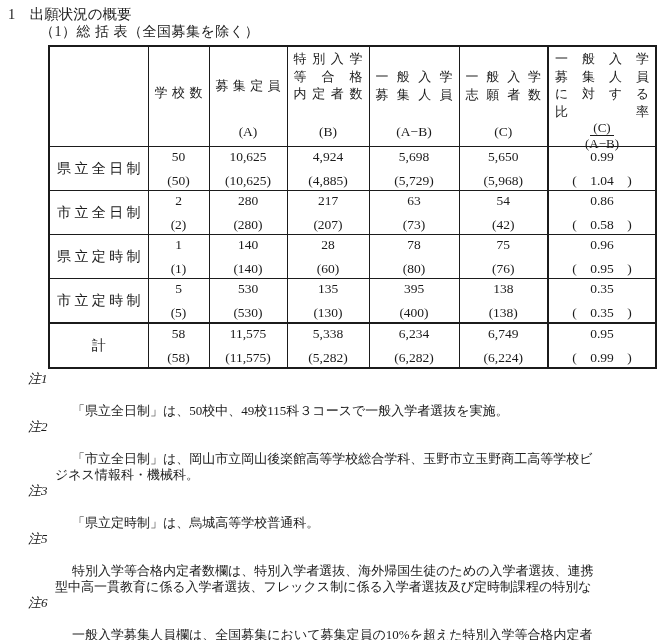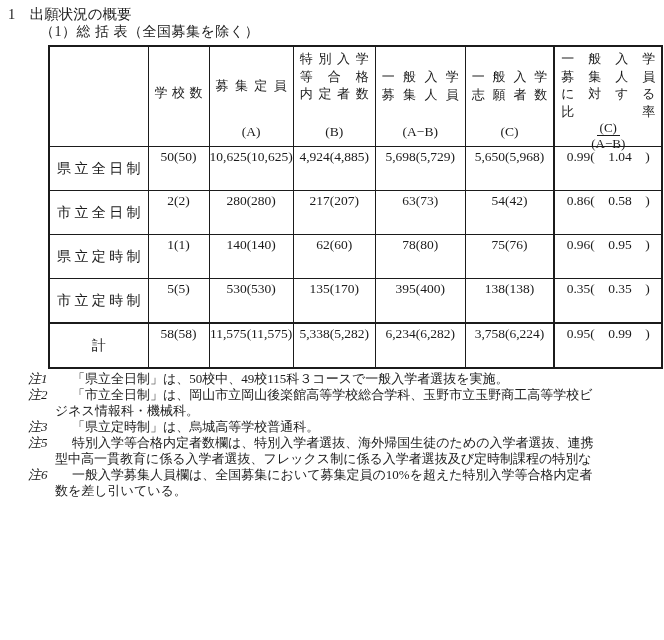--- a/index.html
+++ b/index.html
@@ -25,27 +25,27 @@
   .hlines{flex:1;display:flex;flex-direction:column;}
   .hlines.center{justify-content:center;}
   .hlines.top{justify-content:flex-start;padding-top:3px;}
   .jline{padding:0 6px;line-height:17.5px;font-size:13px;}
   .jb{display:flex;justify-content:space-between;}
   .jc{display:flex;justify-content:center;}
   .hsub{text-align:center;font-size:13.5px;line-height:15px;padding-bottom:7px;}
   .frac{display:flex;flex-direction:column;align-items:center;padding-bottom:3px;font-size:13px;line-height:15px;}
   .frac .num{border-bottom:1px solid #1b1b1b;padding:0 3px;}
 
-  .cellv{display:flex;flex-direction:row;justify-content:center;height:100%;text-align:center;line-height:19px;}
+  .cellv{display:flex;flex-direction:column;justify-content:space-between;height:100%;text-align:center;line-height:19px;}
   td.rowlabel .jline{font-size:14px;padding:0 7px;line-height:43px;}
 
   .notes{position:absolute;left:28px;top:371px;width:622px;font-size:13px;}
   .note{display:flex;align-items:flex-start;}
   .note-label{width:27px;flex:none;line-height:16px;font-style:italic;}
-  .note-text{flex:1;line-height:16px;}
+  .note-text{flex:1;line-height:16px;margin-top:32px;}
   .note-text .nline{white-space:pre;}
   .note-text .nline:first-child{text-indent:17px;}
 </style>
 </head>
 <body>
 
 <div class="title">1　出願状況の概要</div>
 <div class="subtitle">（1）総 括 表（全国募集を除く）</div>
 
 <table class="maintable">
@@ -294,21 +294,21 @@
           </div>
         </td>
       <td>
           <div class="cellv">
             <div>140</div>
             <div>(140)</div>
           </div>
         </td>
       <td>
           <div class="cellv">
-            <div>62</div>
+            <div>28</div>
             <div>(60)</div>
           </div>
         </td>
       <td>
           <div class="cellv">
             <div>78</div>
             <div>(80)</div>
           </div>
         </td>
       <td>
@@ -342,21 +342,21 @@
         </td>
       <td>
           <div class="cellv">
             <div>530</div>
             <div>(530)</div>
           </div>
         </td>
       <td>
           <div class="cellv">
             <div>135</div>
-            <div>(170)</div>
+            <div>(130)</div>
           </div>
         </td>
       <td>
           <div class="cellv">
             <div>395</div>
             <div>(400)</div>
           </div>
         </td>
       <td>
           <div class="cellv">
@@ -396,21 +396,21 @@
           </div>
         </td>
       <td>
           <div class="cellv">
             <div>6,234</div>
             <div>(6,282)</div>
           </div>
         </td>
       <td>
           <div class="cellv">
-            <div>3,758</div>
+            <div>6,749</div>
             <div>(6,224)</div>
           </div>
         </td>
       <td class="ratio-cell">
           <div class="cellv">
             <div>0.95</div>
             <div>(　0.99　)</div>
           </div>
         </td>
     </tr>

